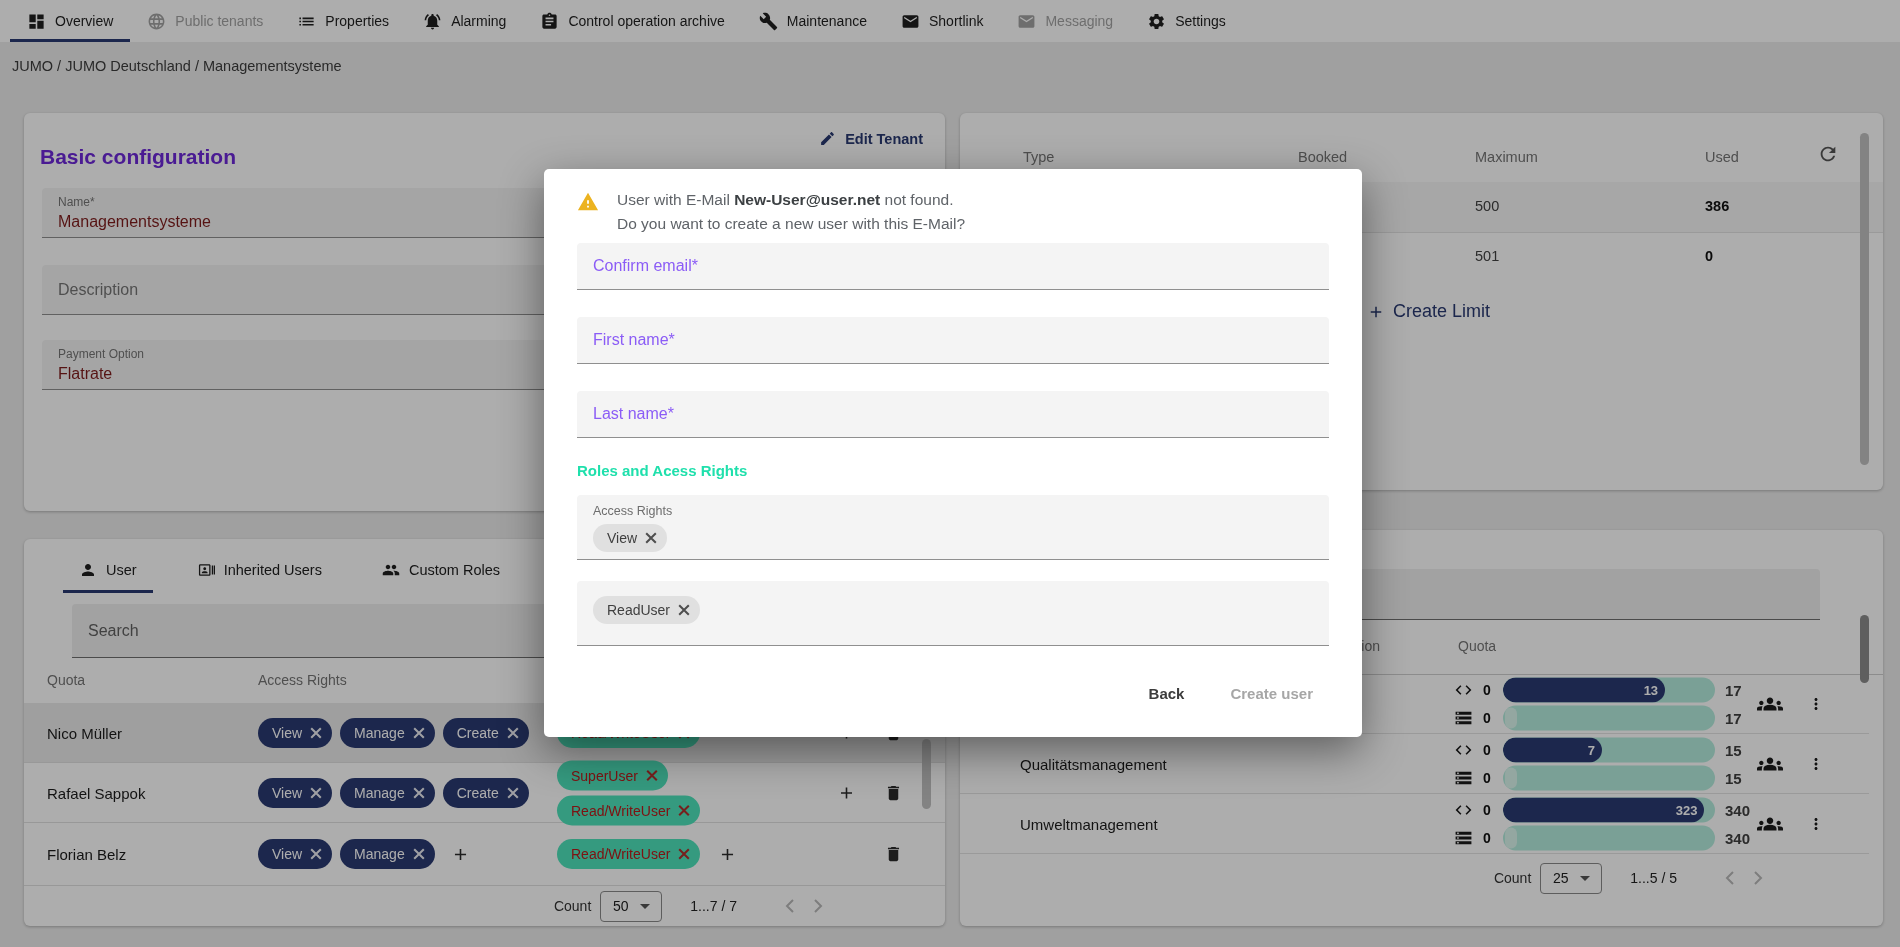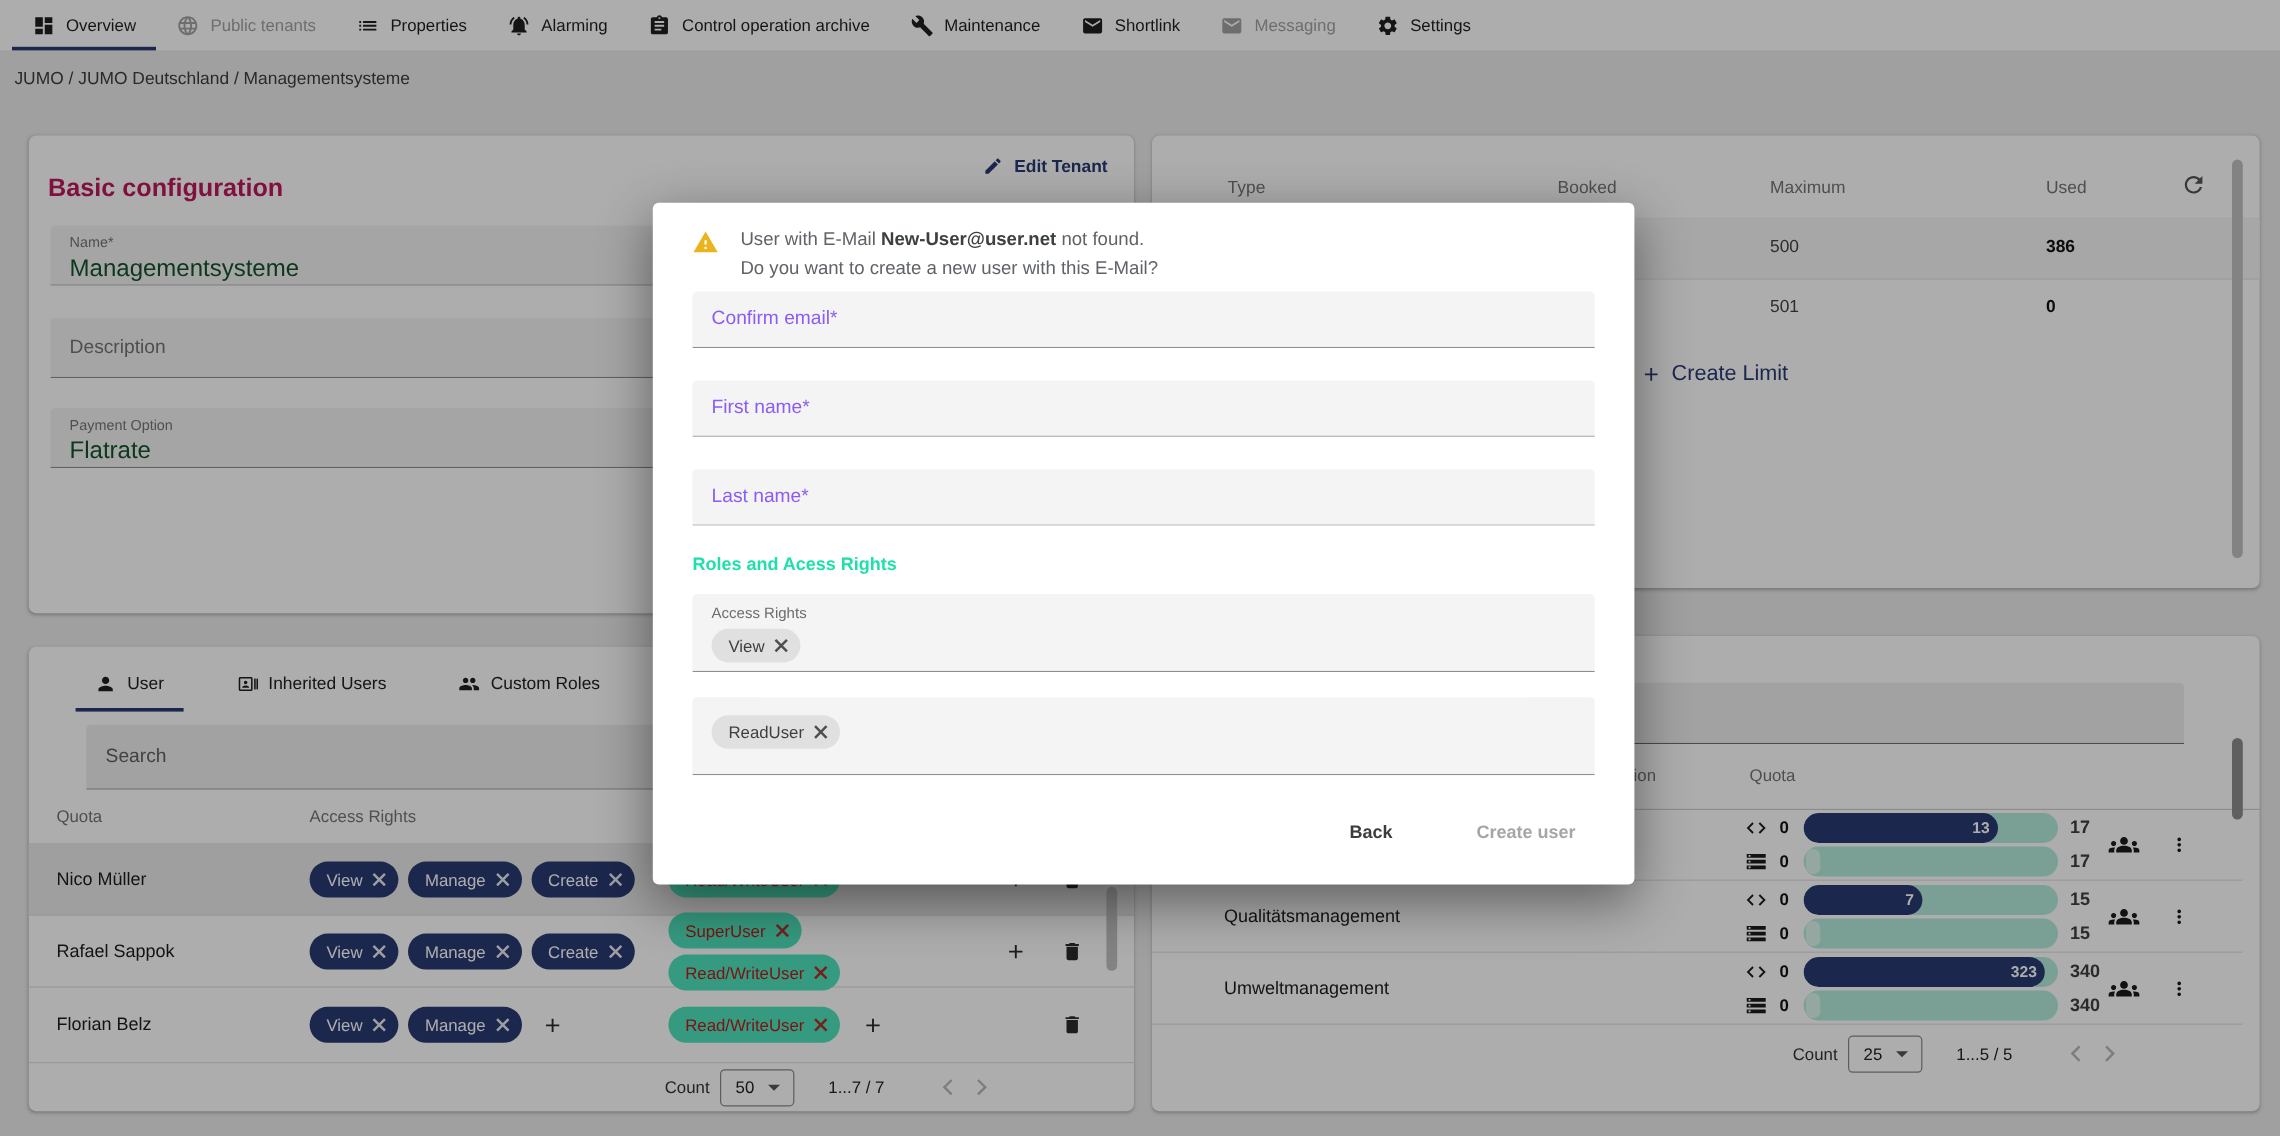--- a/index.html
+++ b/index.html
@@ -19,26 +19,26 @@
 
   
   .panel{position:absolute;background:#fff;border-radius:6px;box-shadow:0 1px 3px rgba(0,0,0,.25)}
   #panel-basic{left:24px;top:113px;width:921px;height:398px}
   #panel-limits{left:960px;top:113px;width:923px;height:377px}
   #panel-users{left:24px;top:539px;width:921px;height:387px}
   #panel-quotas{left:960px;top:530px;width:923px;height:396px}
   .sb-thumb{position:absolute;width:9px;border-radius:5px;background:#c2c2c2}
 
   
-  .bc-title{position:absolute;left:16px;top:32px;font-size:21px;font-weight:700;color:#be185d}
+  .bc-title{position:absolute;left:16px;top:32px;font-size:21px;font-weight:700;color:#6d28d9}
   .edit-btn{position:absolute;right:12px;top:11px;display:flex;align-items:center;gap:9px;color:var(--navy);font-size:14.5px;font-weight:700;padding:6px 10px;cursor:pointer}
   .edit-btn svg{width:17px;height:17px;fill:var(--navy)}
   .ffield{position:absolute;left:18px;width:885px;height:50px;background:#f4f4f4;border-bottom:1px solid #8f8f8f;border-radius:4px 4px 0 0;padding:7px 0 0 16px}
   .ffield .flabel{font-size:12px;color:#757575}
-  .ffield .fvalue{font-size:20px;color:#14532d;margin-top:4px}
+  .ffield .fvalue{font-size:16px;color:#7f1d1d;margin-top:4px}
   .ffield.empty{display:flex;align-items:center;padding-top:0}
   .ffield.empty .fph{font-size:16px;color:#757575}
 
   
   .l-hcell{position:absolute;top:36px;font-size:14.5px;color:#757575}
   .l-hline{position:absolute;left:0;right:0;top:69px;border-top:1px solid #dcdcdc}
   .l-row{position:absolute;left:0;right:0;height:50px}
   .l-row.shade{background:#f6f6f6}
   .l-row .cell{position:absolute;top:16px;font-size:14.5px;color:#424242}
   .l-row .cell.b{font-weight:700;color:#111}
@@ -104,21 +104,21 @@
   #modal{position:absolute;left:544px;top:169px;width:818px;height:568px;background:#fff;border-radius:5px;z-index:50;box-shadow:0 14px 44px rgba(0,0,0,.45)}
   .warn{position:absolute;left:32px;top:19px;display:flex;gap:17px}
   .warn-icon svg{width:24px;height:22px;fill:var(--warn);margin-top:3px}
   .warn-text{font-size:15.5px;color:#5f6368;line-height:24px}
   .warn-text b{color:#3c4043}
   .m-field{position:absolute;left:33px;width:752px;height:47px;background:#f4f4f4;border-bottom:1px solid #8f8f8f;border-radius:4px 4px 0 0;display:flex;align-items:center;padding-left:16px;font-size:16px;color:#8b5cf6}
   .m-heading{position:absolute;left:33px;top:293px;font-size:15px;font-weight:700;color:var(--accent)}
   .m-box{position:absolute;left:33px;width:752px;height:65px;background:#f4f4f4;border-bottom:1px solid #8f8f8f;border-radius:4px 4px 0 0;padding:9px 16px 0 16px}
   .m-box-label{font-size:12.5px;color:#6d6d6d}
   .m-chip-row{margin-top:6px;display:flex}
-  .m-actions{position:absolute;right:47px;top:512px;display:flex;gap:66px;align-items:center}
+  .m-actions{position:absolute;right:47px;top:512px;display:flex;gap:42px;align-items:center}
   .mbtn{font-size:15px;font-weight:700;cursor:pointer;padding:4px 2px}
   .mbtn.back{color:#3c3c3c}
   .mbtn.create{color:#a6a6a6;cursor:default}
 </style>
 </head>
 <body style="--navy: #2a3a72; --teal-chip: #4fe3bb; --teal-bar: #b4ecdd; --accent: #1fe0ac; --warn: #ecb320;">
 
 <nav class="nav">
   <div class="nav-tab active">
     <span>

